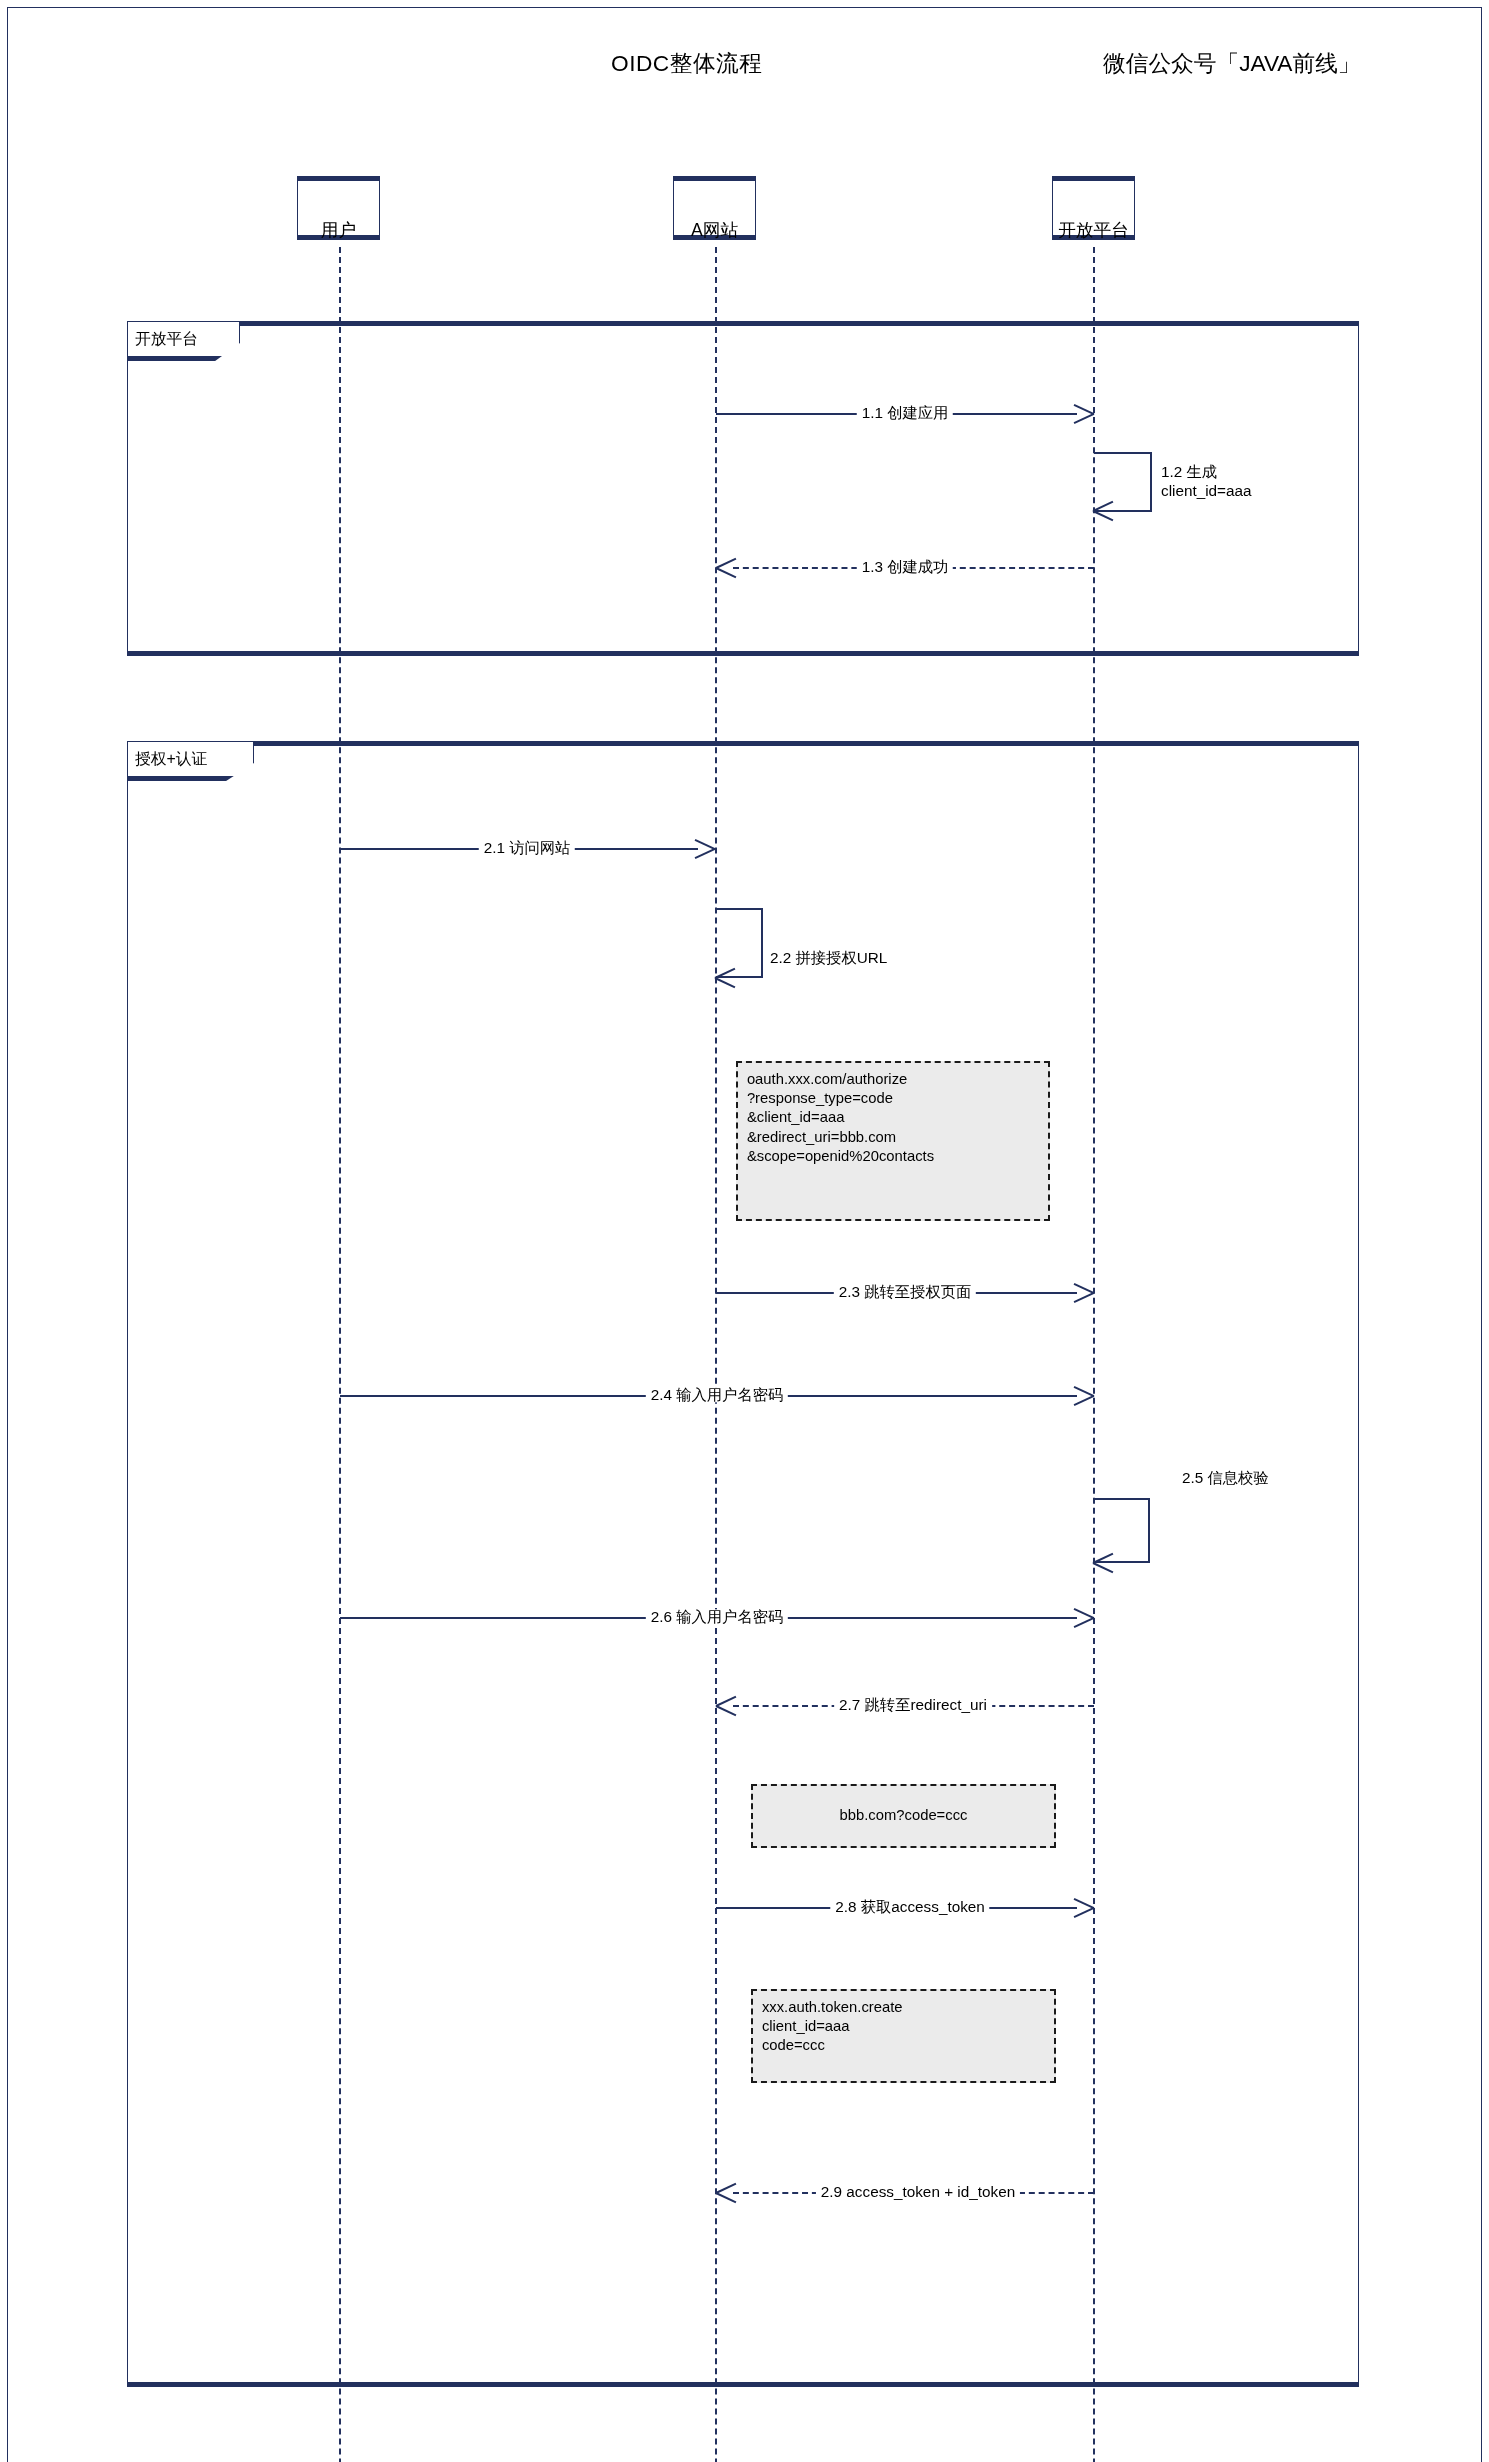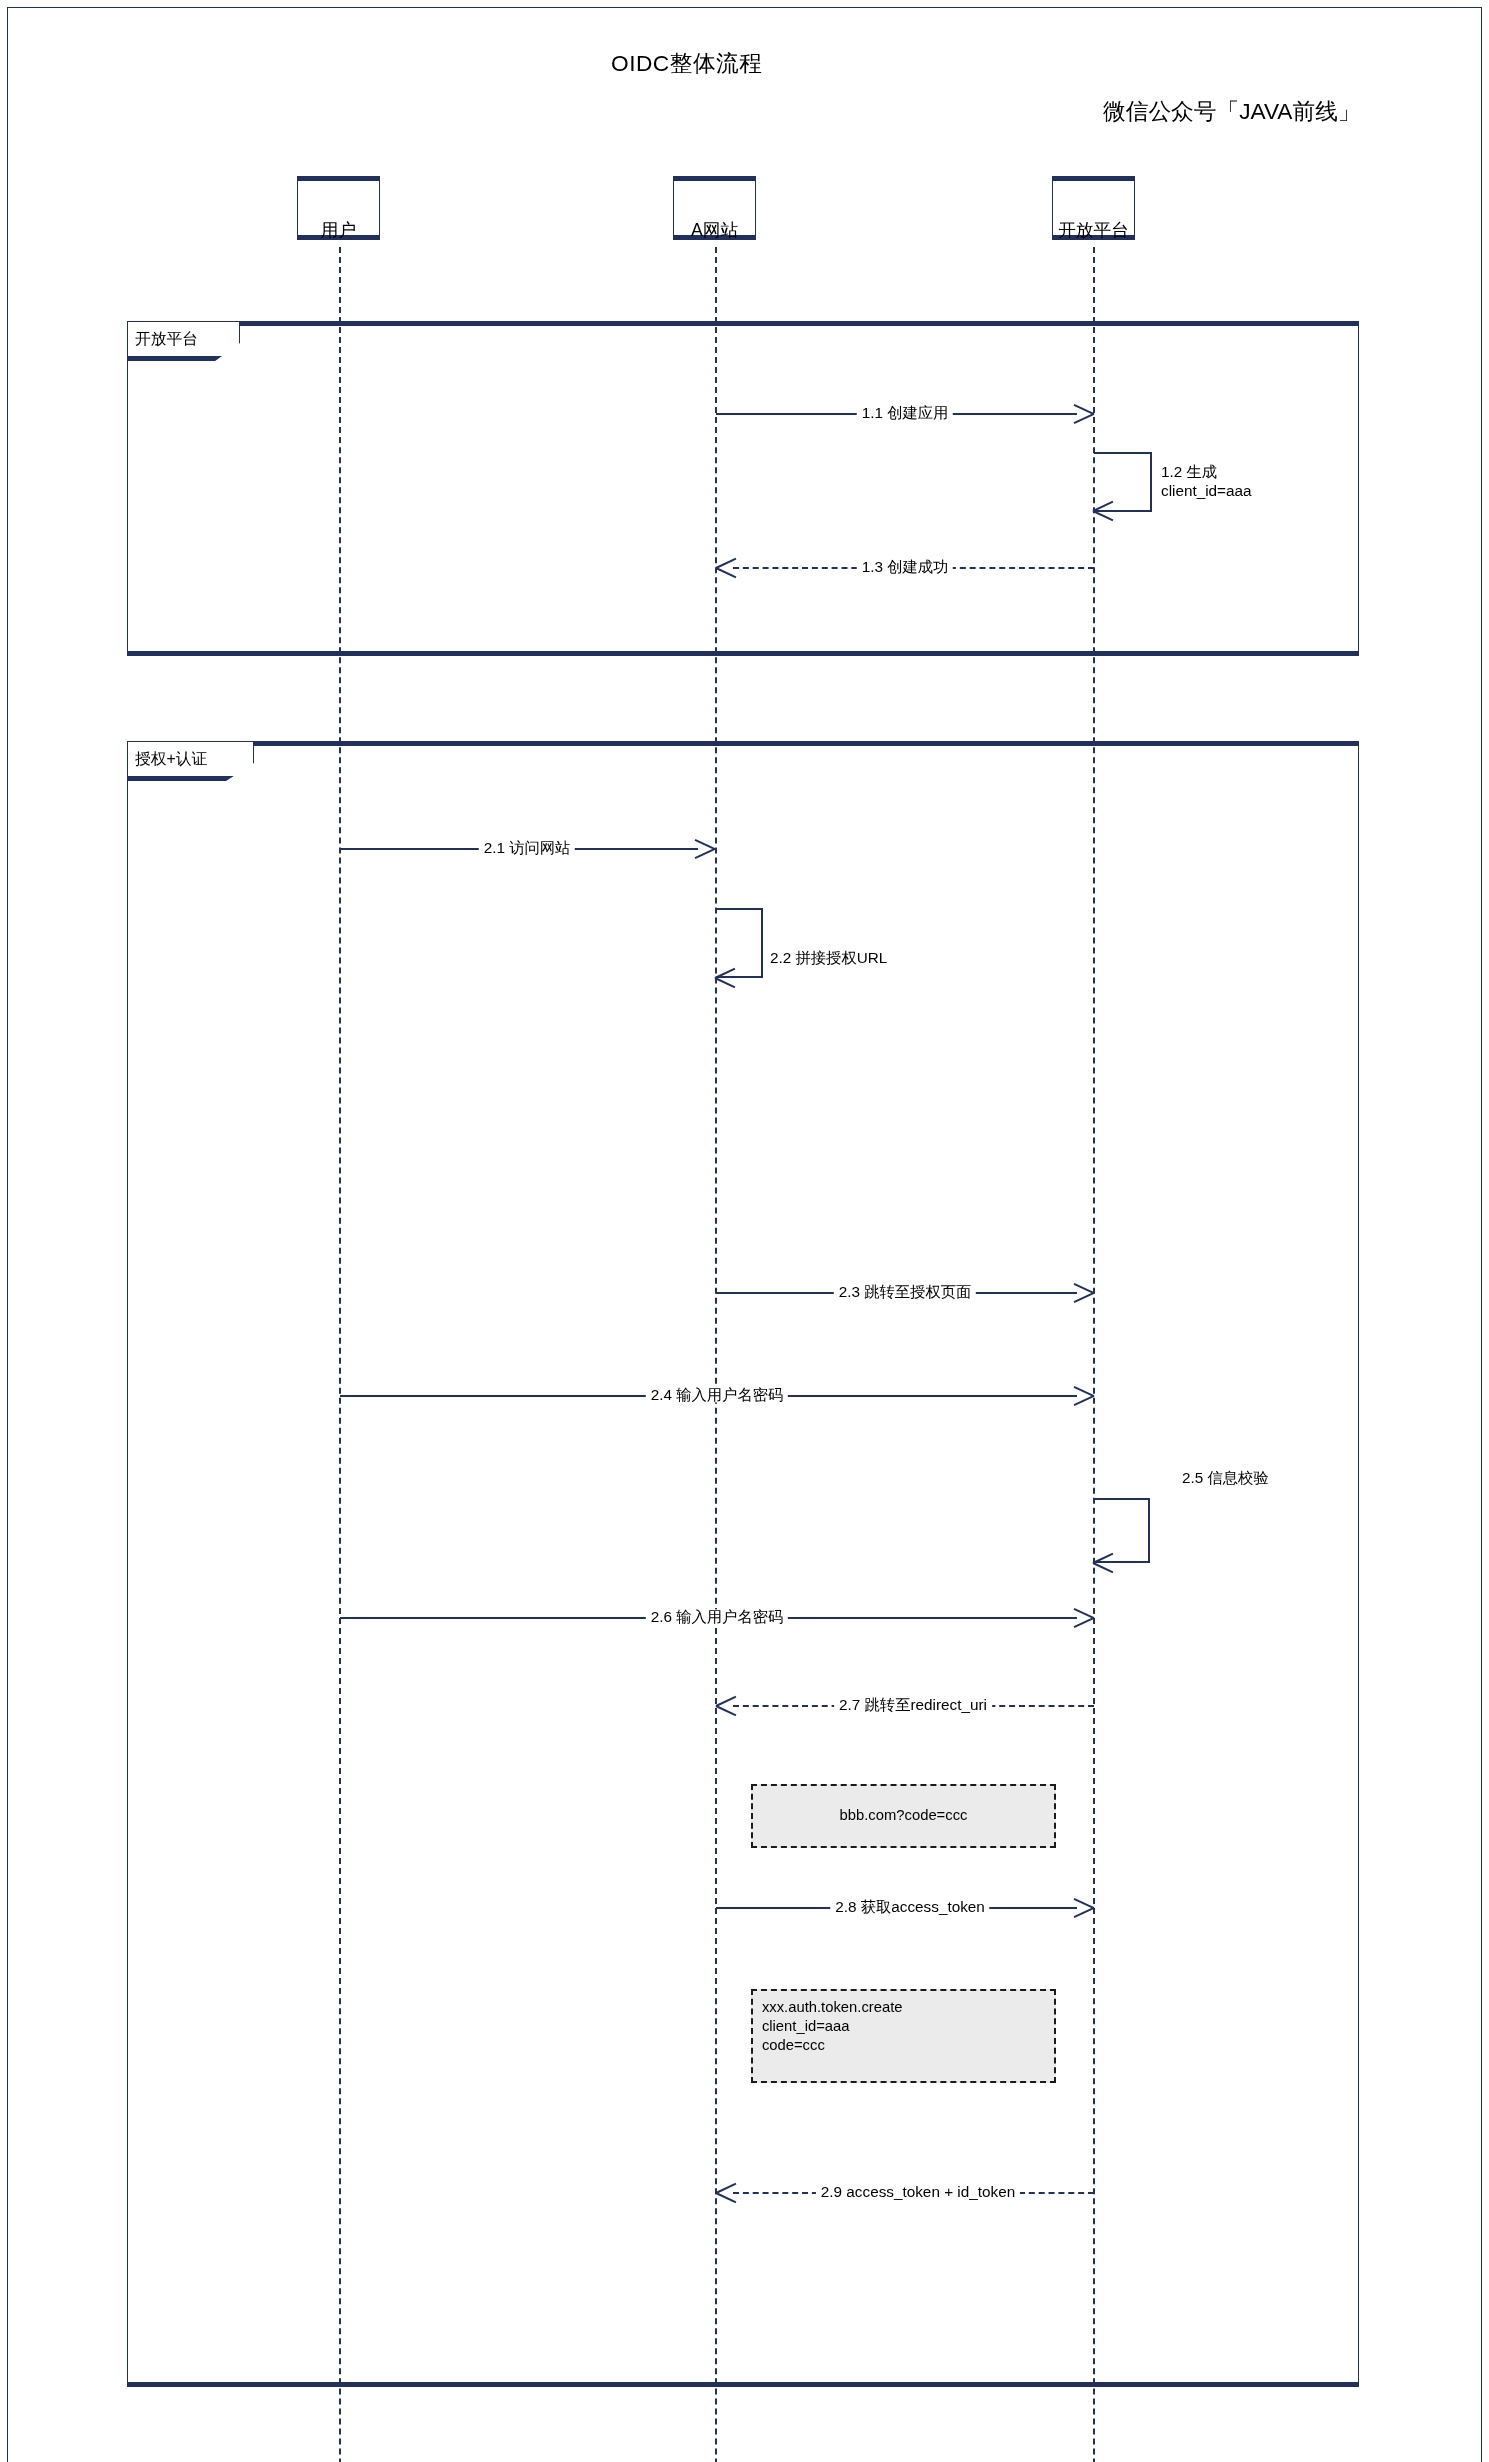--- a/index.html
+++ b/index.html
@@ -33,21 +33,20 @@
     white-space:nowrap;
     color:#000;
   }
   .brand-title{
     position:absolute;
     left:1103px; top:48px;
     font-size:22.7px;
     font-weight:400;
     white-space:nowrap;
     color:#000;
-    margin-top:48px;
   }
   
   .participant{
     position:absolute;
     width:83px;
     height:64px;
     border:1.5px solid #22305e;
     border-top-width:5.4px;
     border-bottom-width:5.4px;
     background:#ffffff;
@@ -232,20 +231,25 @@
     <div class="msg-label" style="left:187px; top:0px;">2.1 访问网站</div>
   </div>
 
   <div class="selfmsg" style="left:716px; top:908px; width:47px; height:70px;"></div>
   <div class="arrowhead left" style="left:715px; top:967px;">
       <i></i>
       <b></b>
     </div>
   <div class="selfmsg-label" style="left:770px; top:948px;">2.2 拼接授权URL</div>
 
+  <div class="note" style="left:736px; top:1061px; width:314px; height:160px;">oauth.xxx.com/authorize
+?response_type=code
+&amp;client_id=aaa
+&amp;redirect_uri=bbb.com
+&amp;scope=openid%20contacts</div>
 
   <div class="msg" style="left:716px; top:1292px; width:378px;">
     <div class="line" style="width:361px;"></div>
     <div class="arrowhead right" style="left:356px; top:-10.8px;">
         <i></i>
         <b></b>
       </div>
     <div class="msg-label" style="left:189px; top:0px;">2.3 跳转至授权页面</div>
   </div>
 

